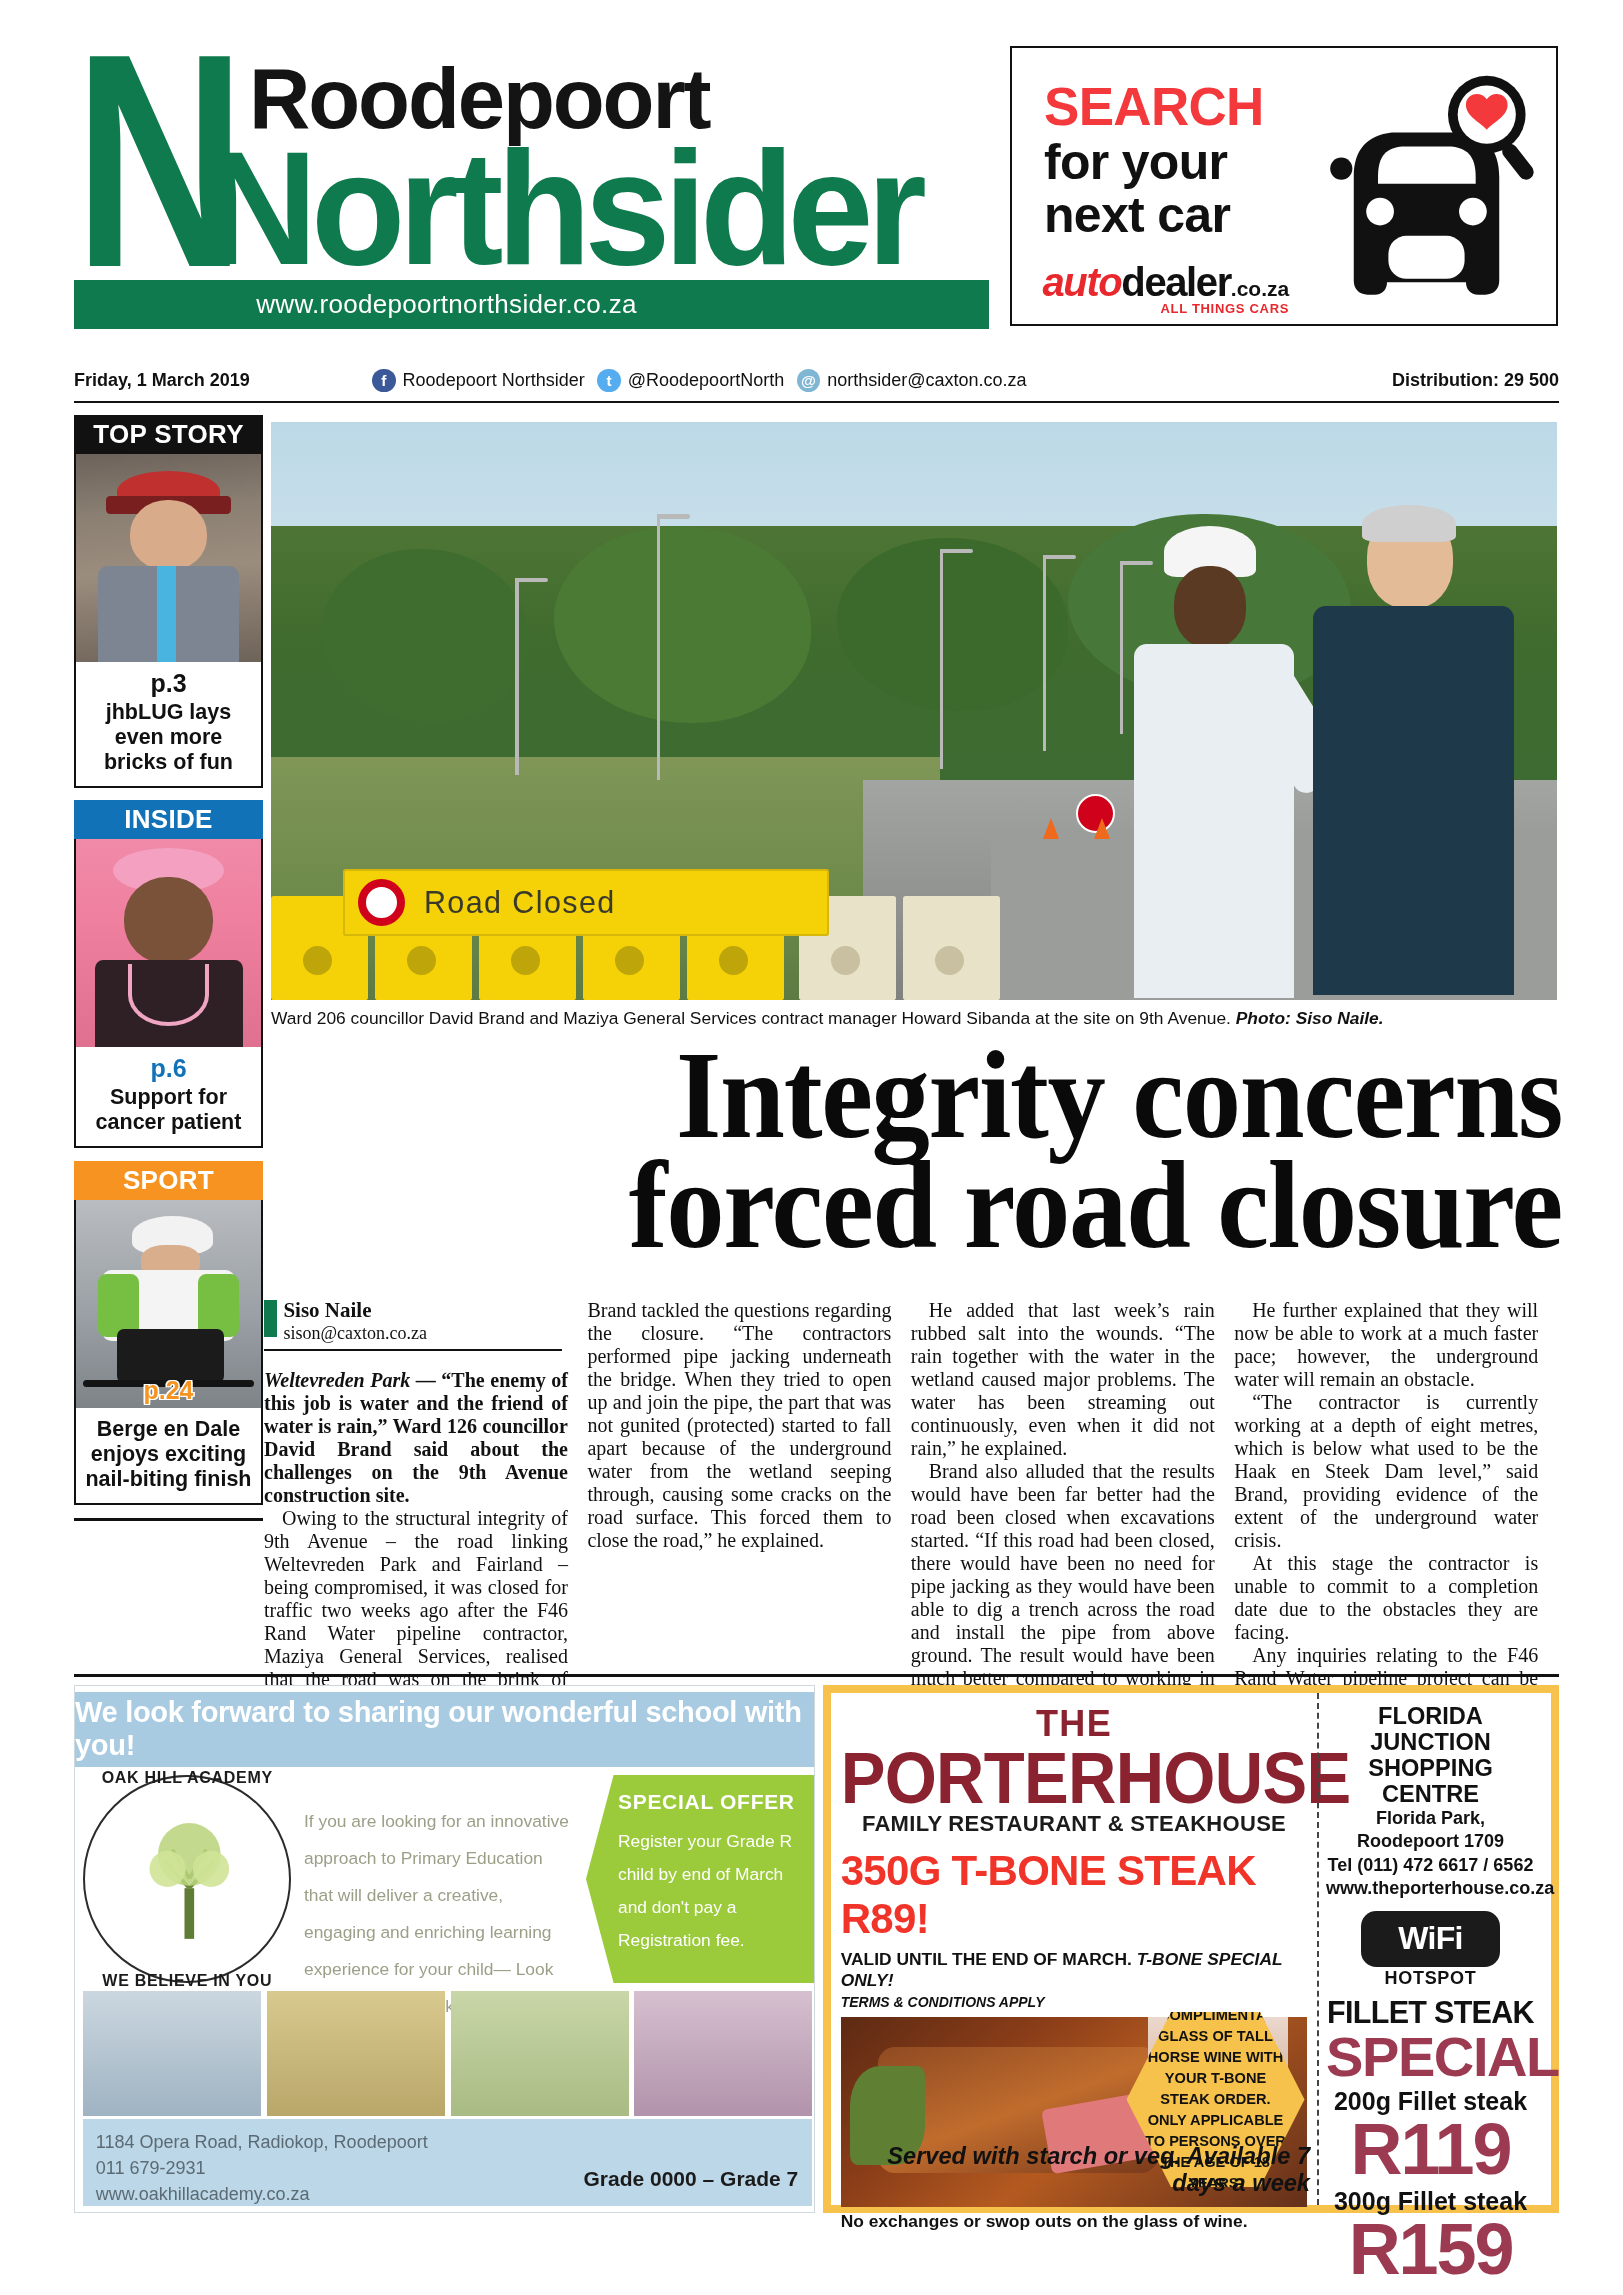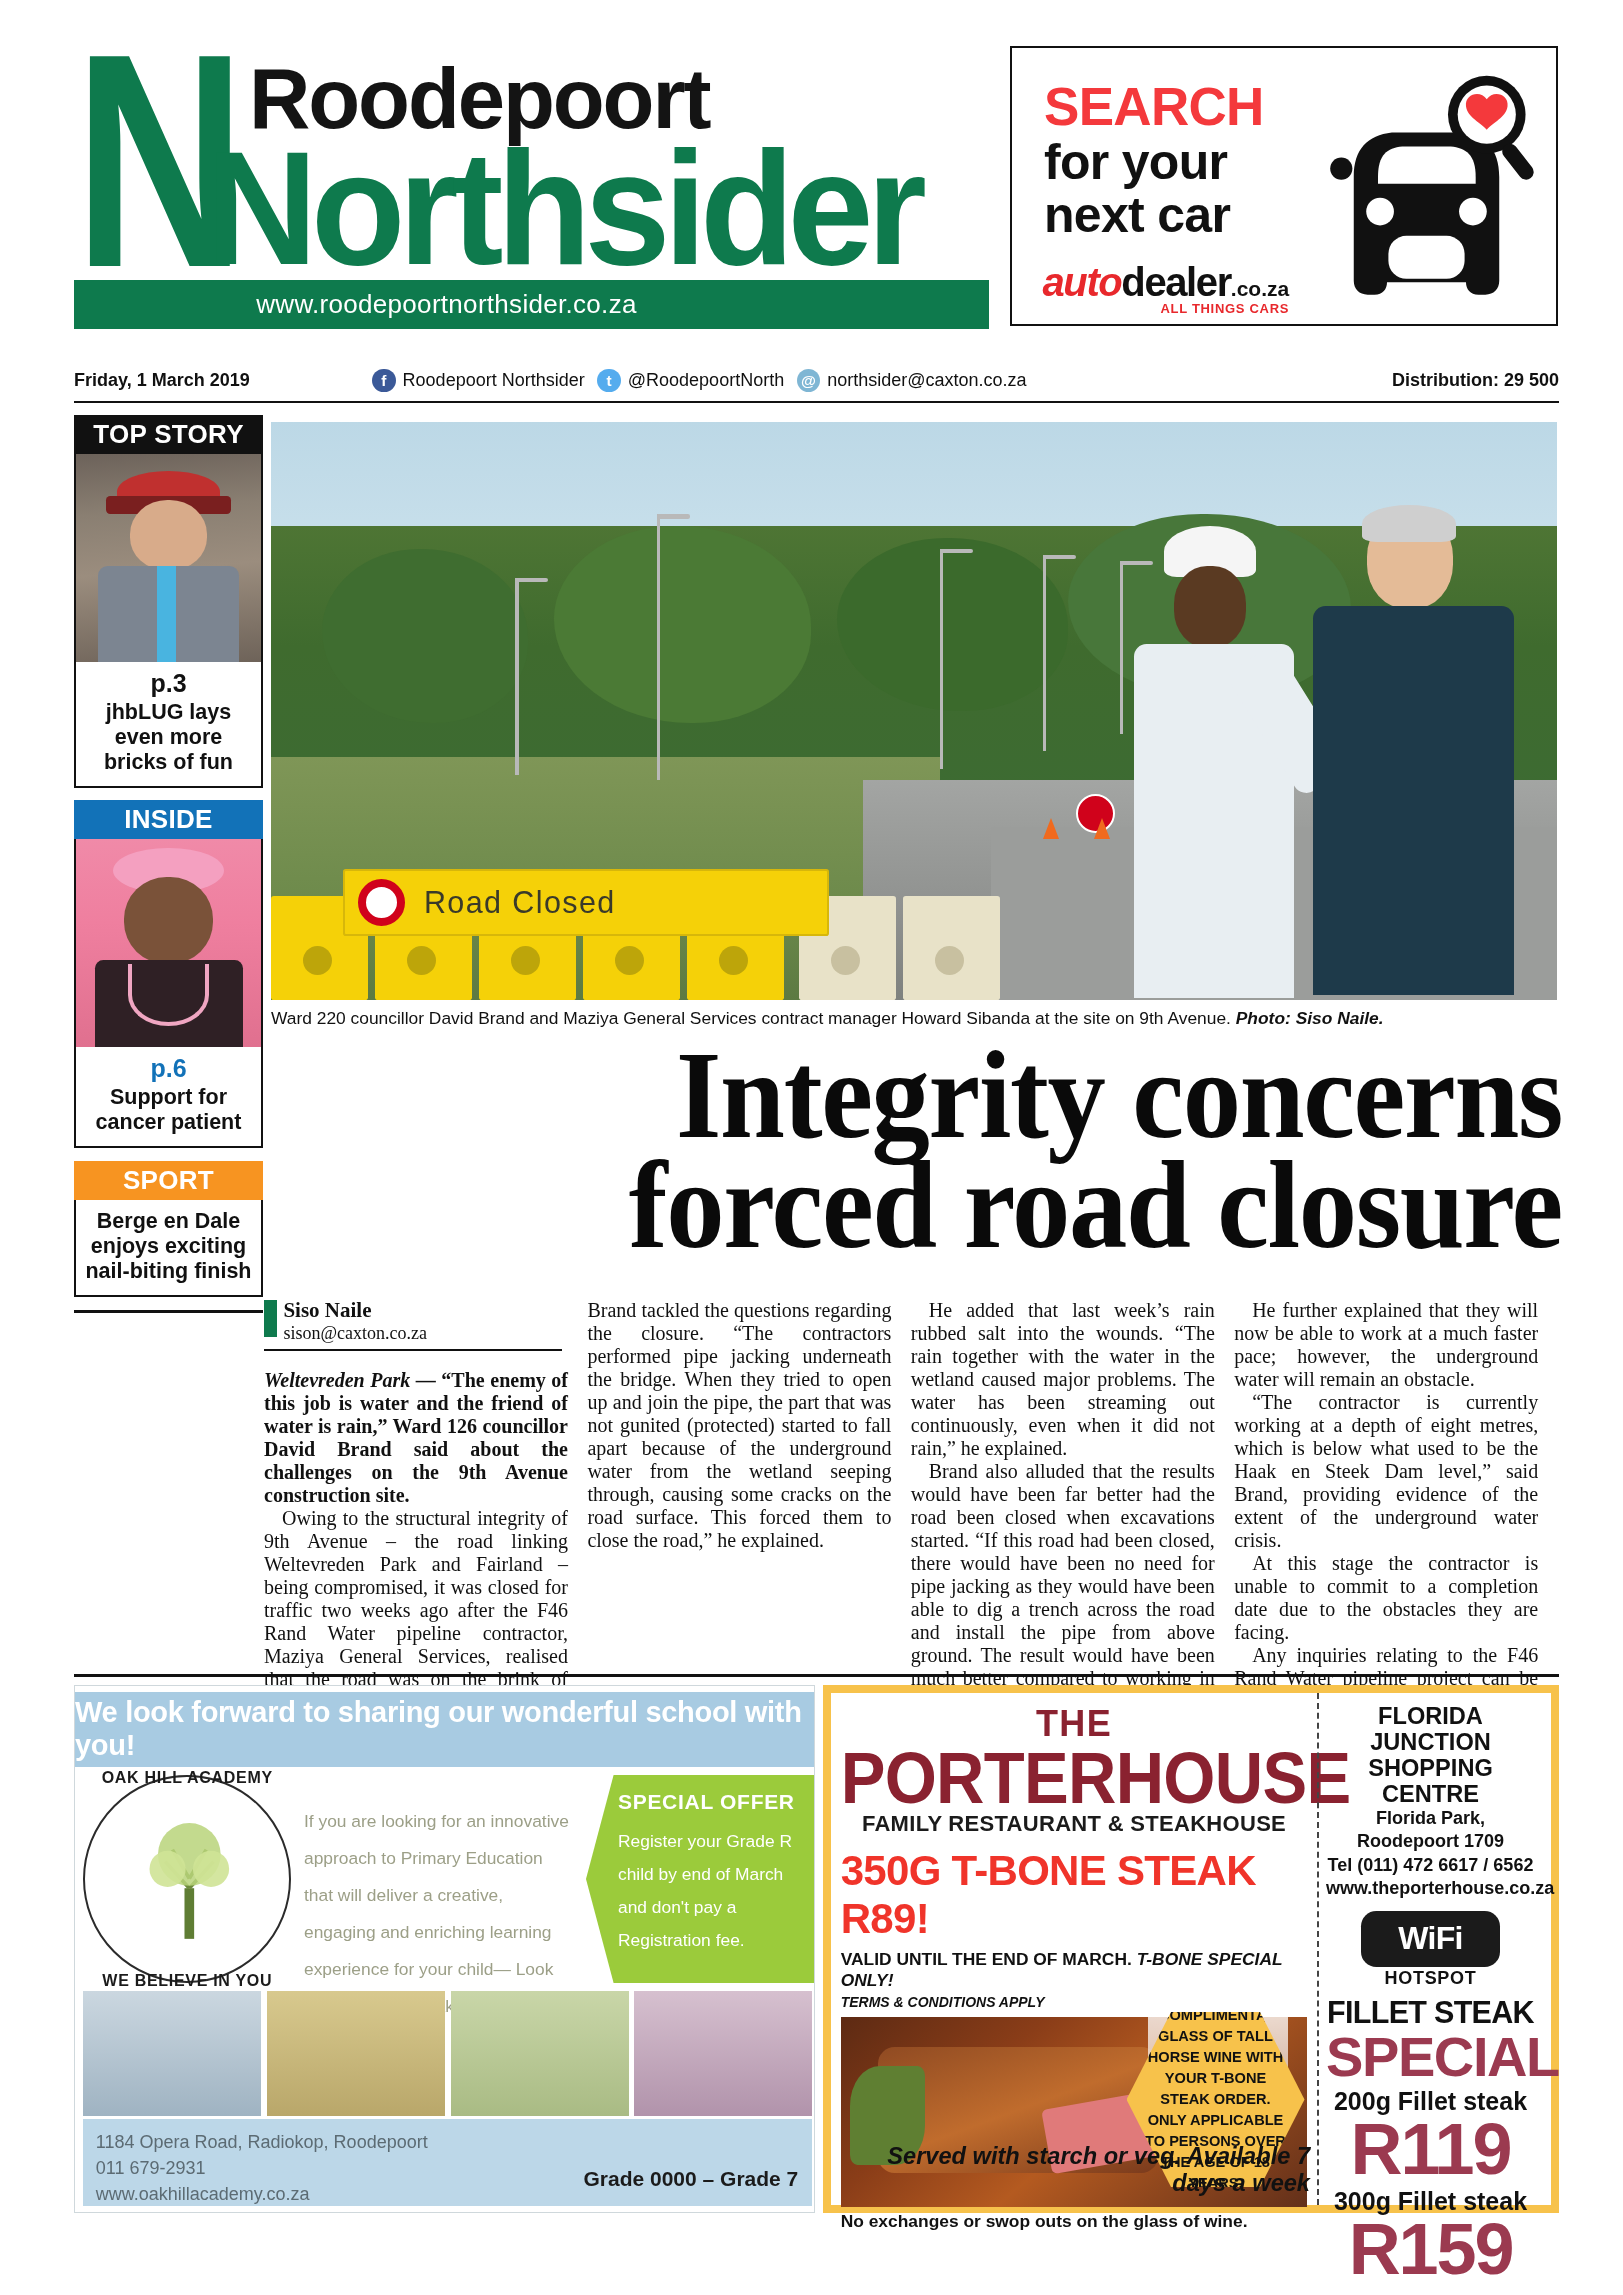--- a/index.html
+++ b/index.html
@@ -372,20 +372,32 @@
         <div class="teaser-cap">
           <div class="teaser-page p-blue">p.6</div>
           <div class="teaser-text">Support for cancer patient</div>
         </div>
       </div>
     </div>
 
     <div class="teaser">
       <div class="teaser-tab tab-sport">SPORT</div>
       <div class="teaser-body">
+        <div class="teaser-img">
+          <div class="ph ph-cyc">
+              <div class="helmet"></div>
+              <div class="head"></div>
+              <div class="jers"></div>
+              <div class="gl"></div>
+              <div class="gr"></div>
+              <div class="short"></div>
+              <div class="bar"></div>
+            </div>
+          <div class="p-over">p.24</div>
+        </div>
         <div class="teaser-cap">
           <div class="teaser-text">Berge en Dale enjoys exciting nail-biting finish</div>
         </div>
       </div>
     </div>
 
     <div class="rail-rule"></div>
   </div>
 
   <div class="mainphoto">
@@ -444,21 +456,21 @@
       <div style="position:absolute;left:139px;top:122px;width:58px;height:146px;background:#e8eef2;transform:rotate(-32deg);border-radius:14px;"></div>
     </div>
     <div class="worker-b">
       <div class="w-head" style="left:67px;top:7px;width:86px;height:97px;background:#e4bb97;"></div>
       <div style="position:absolute;left:62px;top:0;width:94px;height:37px;background:#cfcfcf;border-radius:50% 50% 16% 16%;"></div>
       <div class="w-body" style="left:12.5px;top:101px;width:201px;height:389px;background:#1e3a4a;"></div>
     </div>
   </div>
 
   <div class="caption">
-    <span>Ward 220 councillor David Brand and Maziya General Services contract manager Howard Sibanda at the site on 9th Avenue. </span><b>Photo: Siso Naile.</b>
+    <span>Ward 206 councillor David Brand and Maziya General Services contract manager Howard Sibanda at the site on 9th Avenue. </span><b>Photo: Siso Naile.</b>
   </div>
 
   <div class="headline">
     <span class="l2">Integrity concerns</span>
     <span class="l2">forced road closure</span>
   </div>
 
   <div class="article">
     <div class="cols">
 

